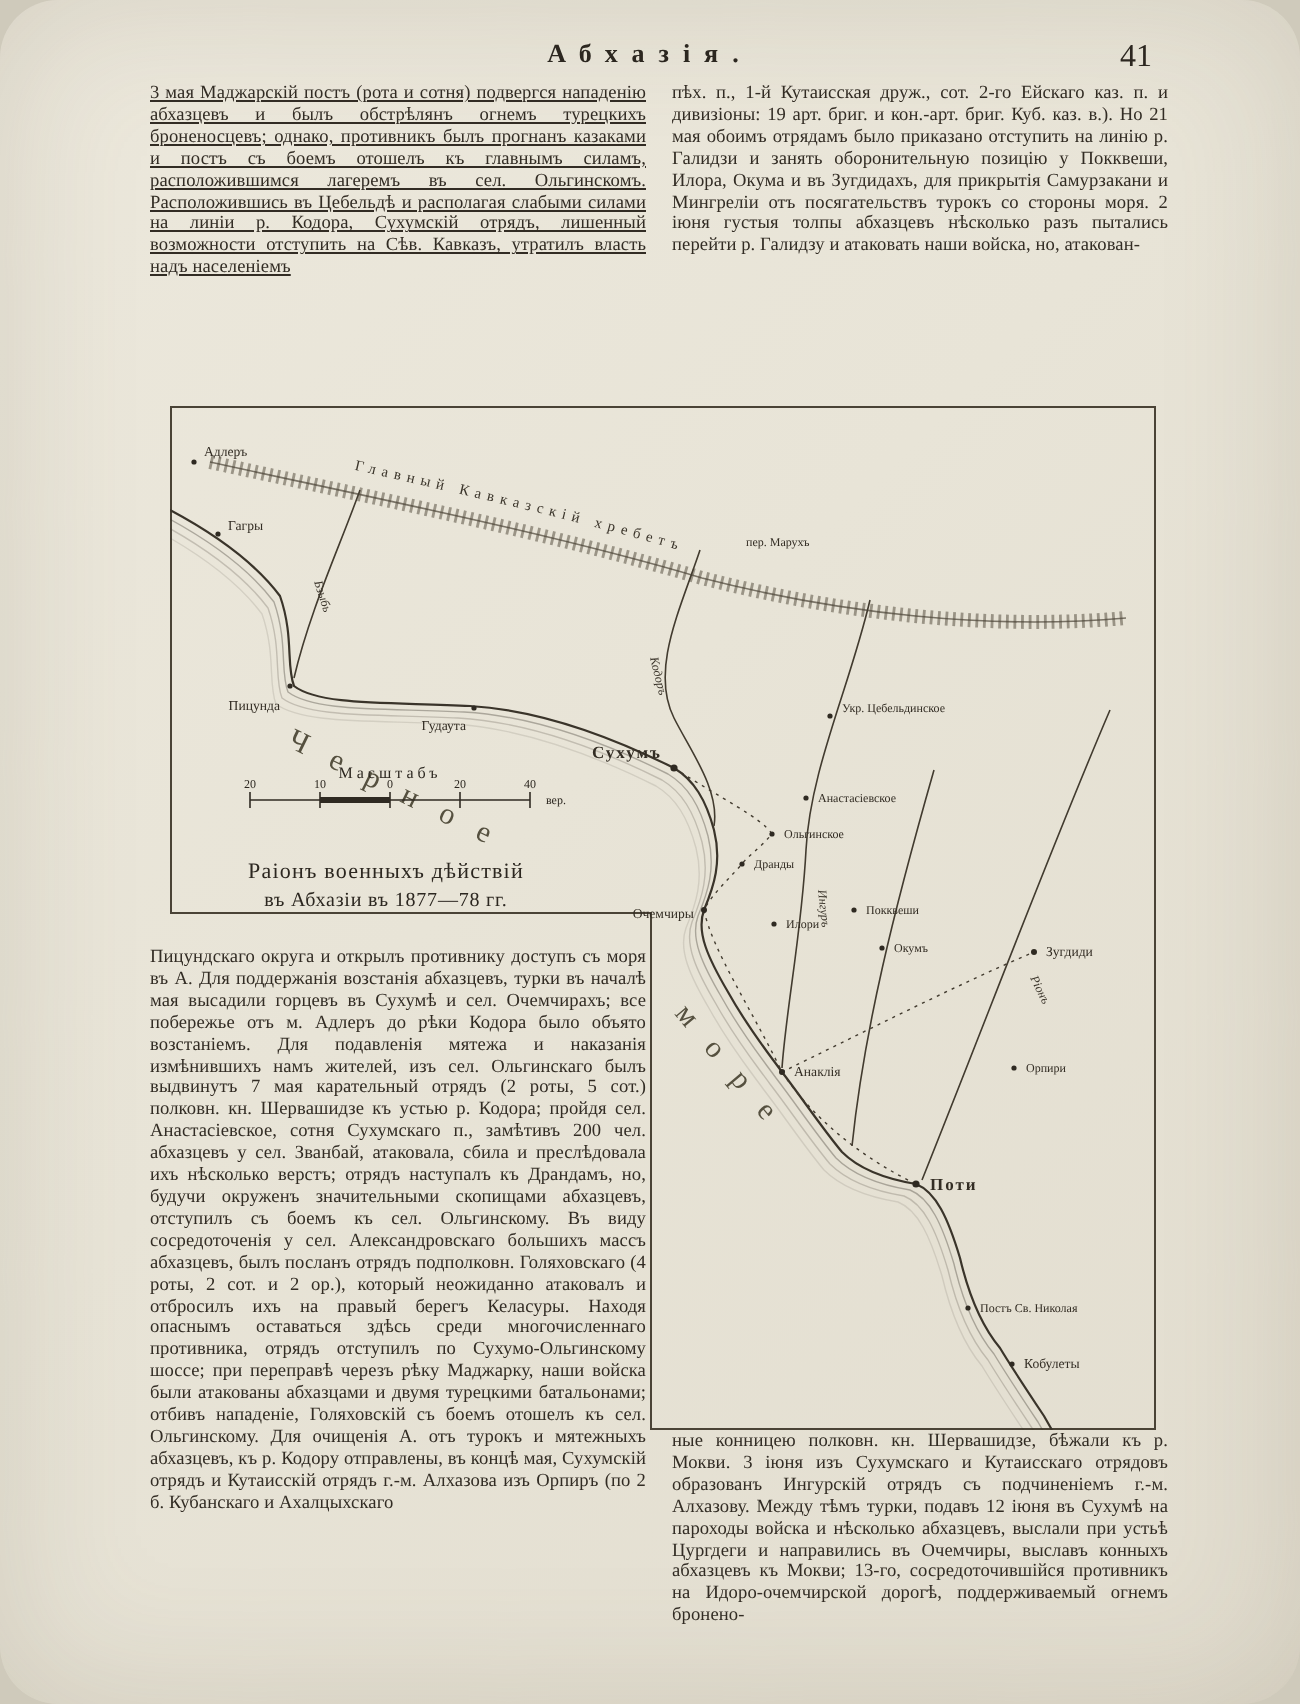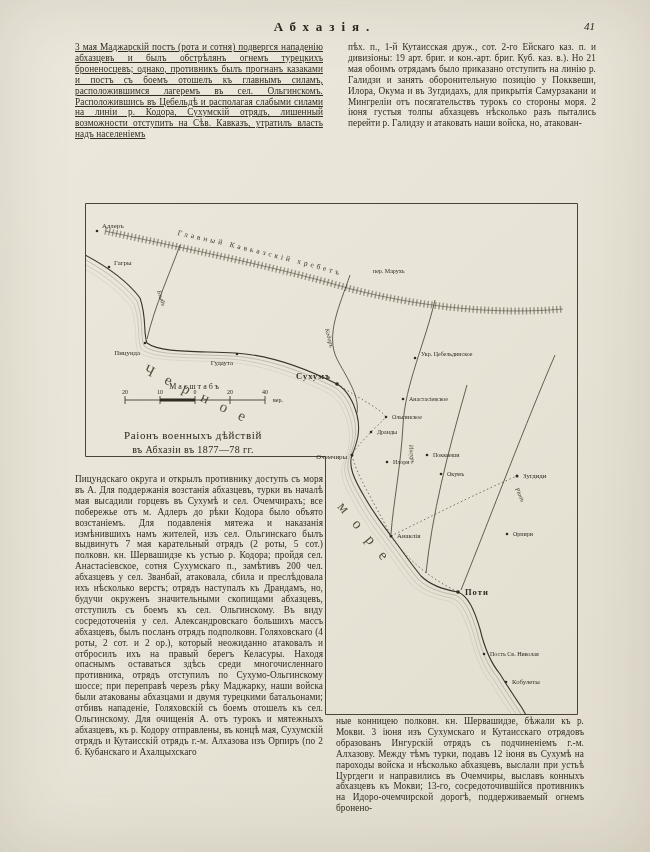--- a/index.html
+++ b/index.html
@@ -2,33 +2,33 @@
 <html><head>
 <meta charset="utf-8">
 <style>
   * { margin:0; padding:0; box-sizing:border-box; }
   html,body { background:#cfcabb; }
   .page {
     position:relative; width:650px; height:852px; margin:0 auto;
     background:linear-gradient(135deg,#ece8dc 0%, #e8e4d7 45%, #e2ddcf 100%);
     box-shadow: inset 0 0 70px rgba(110,100,80,.18);
     font-family:"Liberation Serif","DejaVu Serif",serif;
-    color:#2c2720; overflow:hidden;
+    color:#2c2720; overflow:hidden;border-radius:29px;
   }
   .header-title {
     position:absolute; top:19px; left:0; width:100%;
     text-align:center; font-weight:bold; font-size:13px; letter-spacing:7px;
   }
-  .page-number { position:absolute; top:20px; right:55px; font-size:11px;font-style:italic; }
+  .page-number { position:absolute; top:20px; right:74px; font-size:16px; }
   .col {
     position:absolute; width:248px; font-size:9.3px; line-height:10.9px;
     text-align:justify; letter-spacing:0.05px; color:#322c24; overflow:hidden;
   }
   #col-tl { left:75px; top:42px;  height:150px;text-decoration:underline; }
-  #col-tr { left:348px; top:42px; height:150px; }
+  #col-tr { left:336px; top:42px; height:150px; }
   #col-bl { left:75px; top:462px; height:388px;margin-top:12px; }
   #col-br { left:336px; top:716px; height:134px;font-family:Liberation Serif, serif; }
   .map-wrap { position:absolute; left:85px; top:203px; width:493px; height:512px; }
 
   
   .frame { fill:none; stroke:#4a4336; stroke-width:1; }
   .coast { fill:none; stroke:#3a342a; stroke-width:1.1; }
   .coast-shade { fill:none; stroke:#3a342a; stroke-width:.7; }
   .river { fill:none; stroke:#423b2f; stroke-width:.8; }
   .road  { fill:none; stroke:#423b2f; stroke-width:.7; stroke-dasharray:1.5 2.6; }

